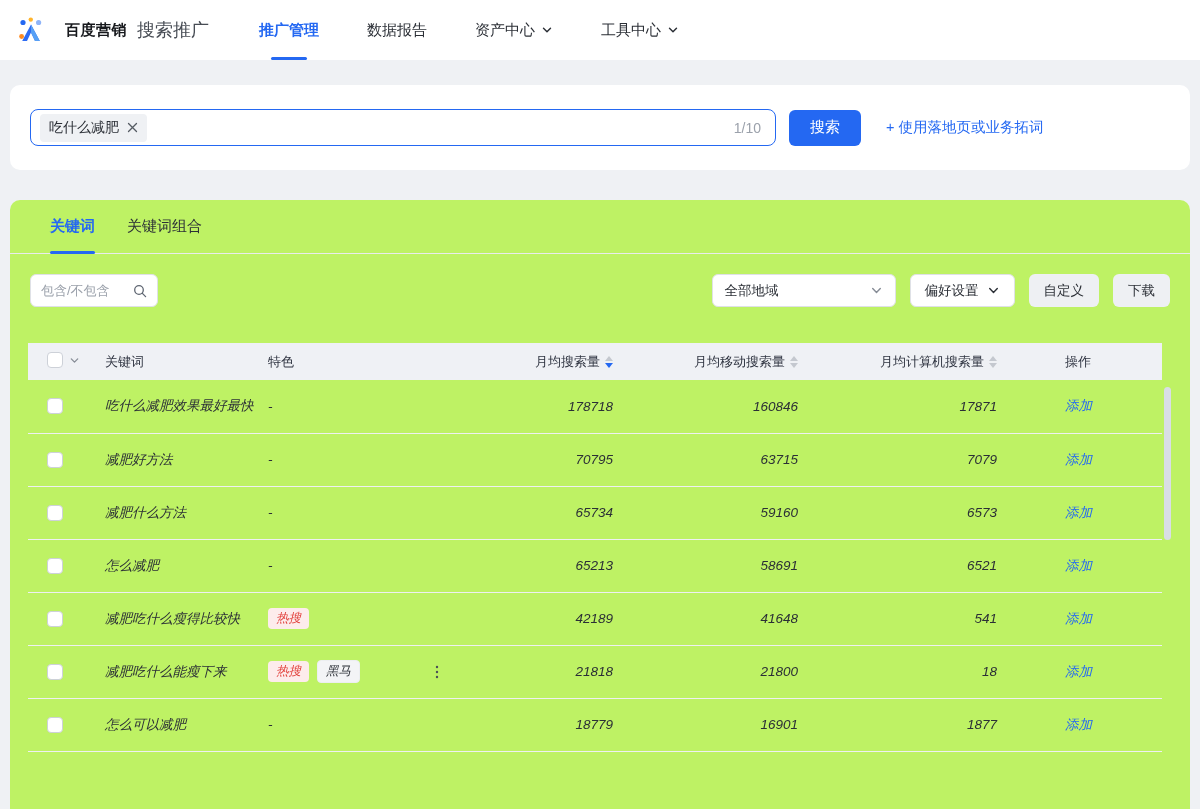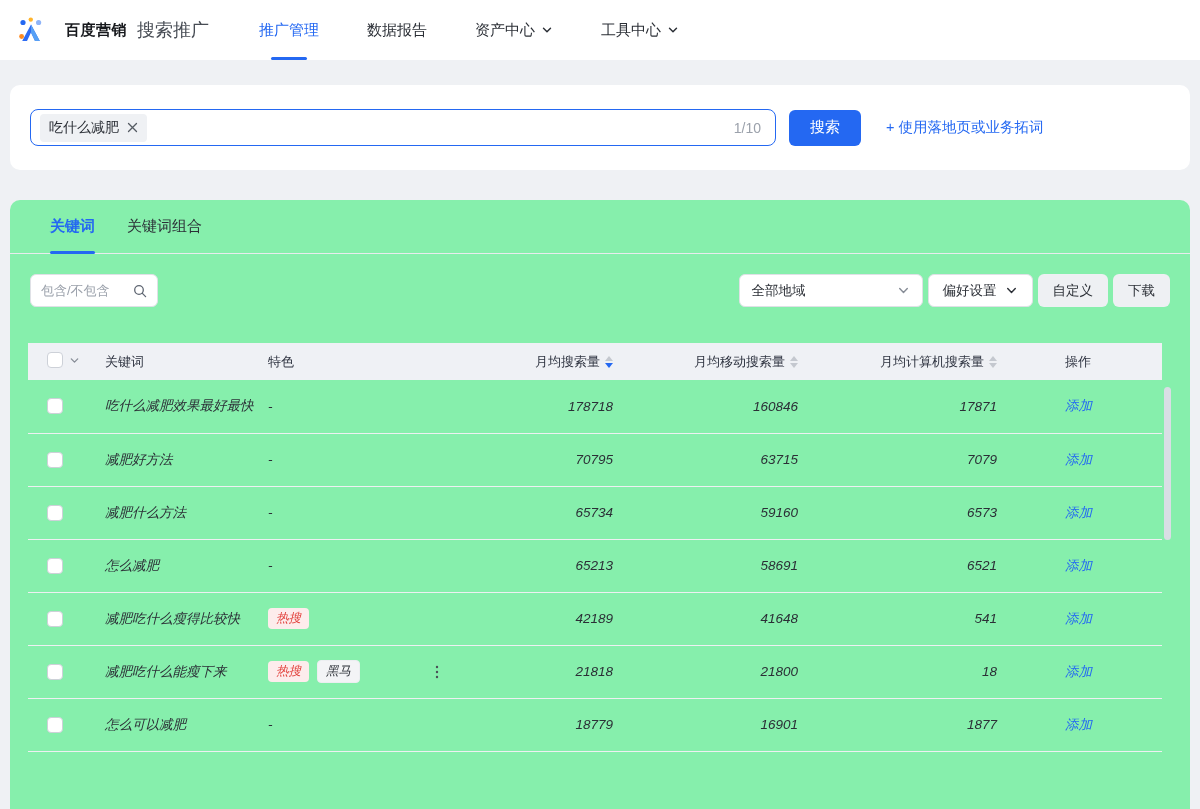--- a/index.html
+++ b/index.html
@@ -18,21 +18,21 @@
   .brand { display: flex; align-items: center; }
   .brand-name { font-size: 15px; font-weight: 700; color: #16181c; margin-left: 19px; letter-spacing: 0.5px; }
   .brand-product { font-size: 18px; font-weight: 400; color: #474c54; margin-left: 10px; }
   .mainnav { display: flex; align-items: center; height: 100%; margin-left: 26px; }
   .nav-item {
     position: relative; height: 100%;
     display: flex; align-items: center; gap: 6px;
     padding: 0 14px; margin: 0 10px;
     font-size: 15px; color: #2b2f36; cursor: pointer;
   }
-  .nav-item.active { color: #2468F2; font-weight: 400; }
+  .nav-item.active { color: #2468F2; font-weight: 700; }
   .nav-item.active::after {
     content: ""; position: absolute; left: 50%; transform: translateX(-50%);
     bottom: 0; width: 36px; height: 3px; background: #2468F2; border-radius: 2px;
   }
   .chev { display: inline-flex; color: #2b2f36; }
   
   .search-card {
     margin: 25px 10px 0 10px; background: #fff; border-radius: 10px;
     height: 85px; display: flex; align-items: center; padding: 0 20px;
   }
@@ -48,21 +48,21 @@
   .tag-close { display: inline-flex; cursor: pointer; color: #555b63; }
   .query-counter { margin-left: auto; font-size: 14px; color: #9ba1ab; }
   .search-btn {
     margin-left: 13px; background: #2468F2; color: #fff; border: none;
     font-size: 15px; padding: 0 21px; height: 36px; border-radius: 6px; cursor: pointer;
     font-family: inherit;
   }
   .expand-link { margin-left: 25px; font-size: 14.5px; color: #2468F2; text-decoration: none; cursor: pointer; }
   
   .main-card {
-    margin: 30px 10px 16px 10px; background: #86efac; border-radius: 10px 10px 0 0;
+    margin: 30px 10px 16px 10px; background: #bef264; border-radius: 10px 10px 0 0;
     height: 609px; position: relative;
   }
   .tabs { display: flex; gap: 32px; padding: 0 40px; border-bottom: 1px solid #e9ebee; height: 54px; align-items: stretch; }
   .tab {
     display: flex; align-items: center; font-size: 15px; color: #2b2f36; cursor: pointer;
     position: relative;
   }
   .tab.active { color: #2468F2; font-weight: 600; }
   .tab.active::after { content: ""; position: absolute; left: 0; right: 0; bottom: -1px; height: 3px; background: #2468F2; border-radius: 2px; }
   
@@ -70,21 +70,21 @@
   .include-box {
     width: 128px; height: 33px; border: 1px solid #dfe1e6; border-radius: 6px;
     display: flex; align-items: center; padding: 0 10px; background: #fff;
   }
   .include-box input {
     border: none; outline: none; width: 82px; font-size: 13px; color: #2b2f36;
     font-family: inherit; background: transparent;
   }
   .include-box input::placeholder { color: #9ba1ab; }
   .search-glyph { margin-left: auto; display: inline-flex; color: #5f6672; cursor: pointer; }
-  .filter-right { margin-left: auto; display: flex; align-items: flex-end; gap: 5px; }
+  .filter-right { margin-left: auto; display: flex; align-items: flex-end; gap: 14px; }
   .region-select {
     width: 184px; height: 33px; border: 1px solid #dfe1e6; border-radius: 6px;
     display: flex; align-items: center; justify-content: space-between;
     padding: 0 12px; font-size: 13.5px; color: #2b2f36; cursor: pointer; background: #fff;
   }
   .pref-btn {
     height: 33px; border: 1px solid #dfe1e6; border-radius: 6px; background: #fff;
     display: flex; align-items: center; gap: 8px; padding: 0 14px;
     font-size: 13.5px; color: #2b2f36; cursor: pointer;
   }

